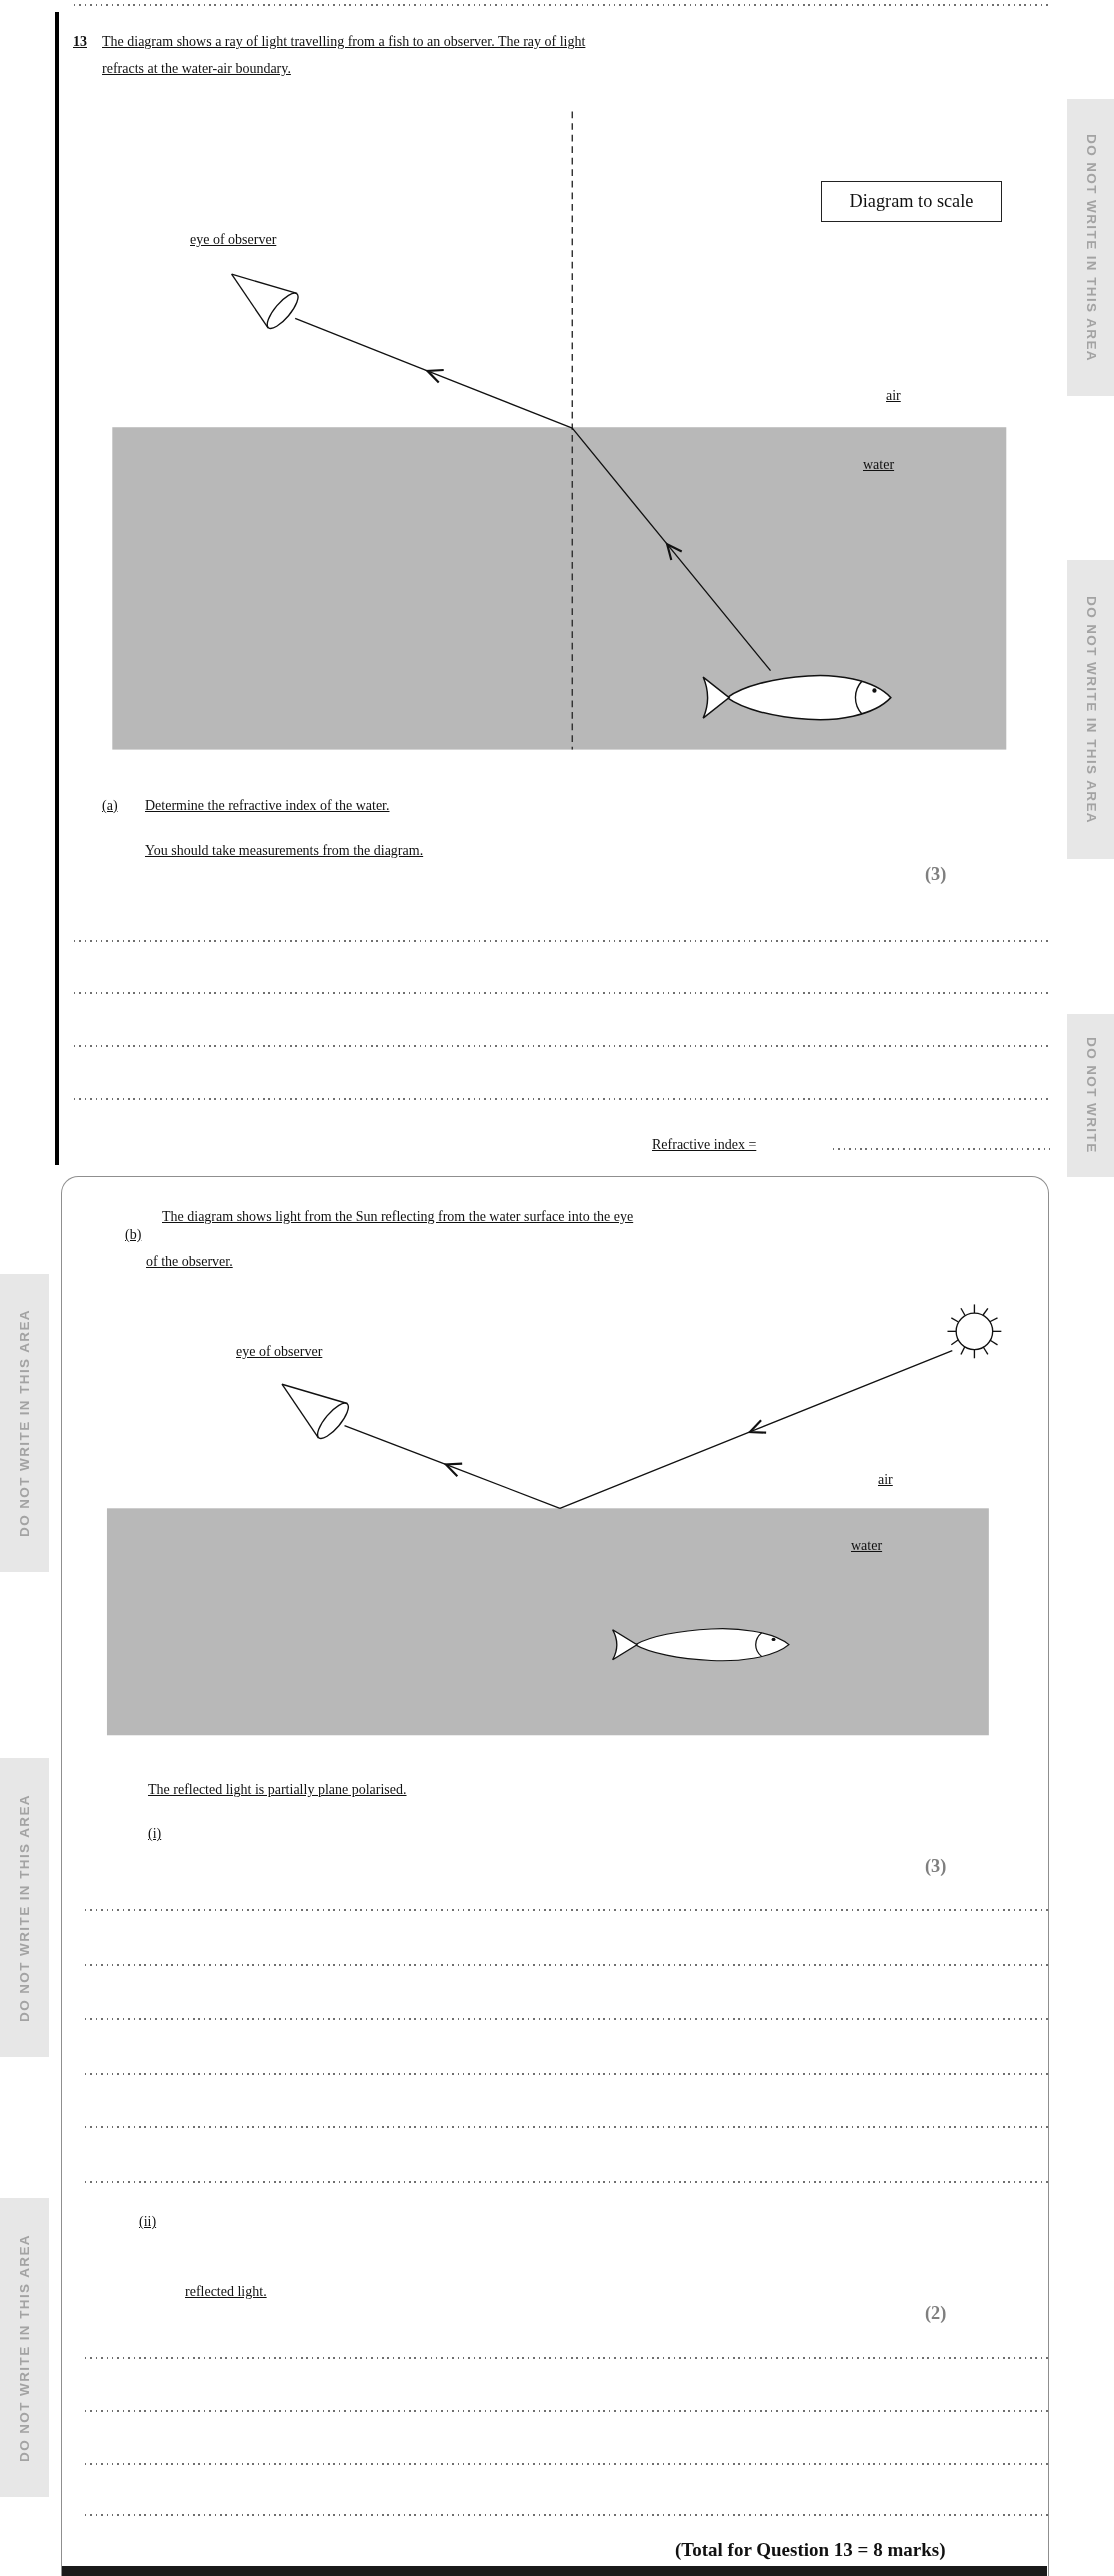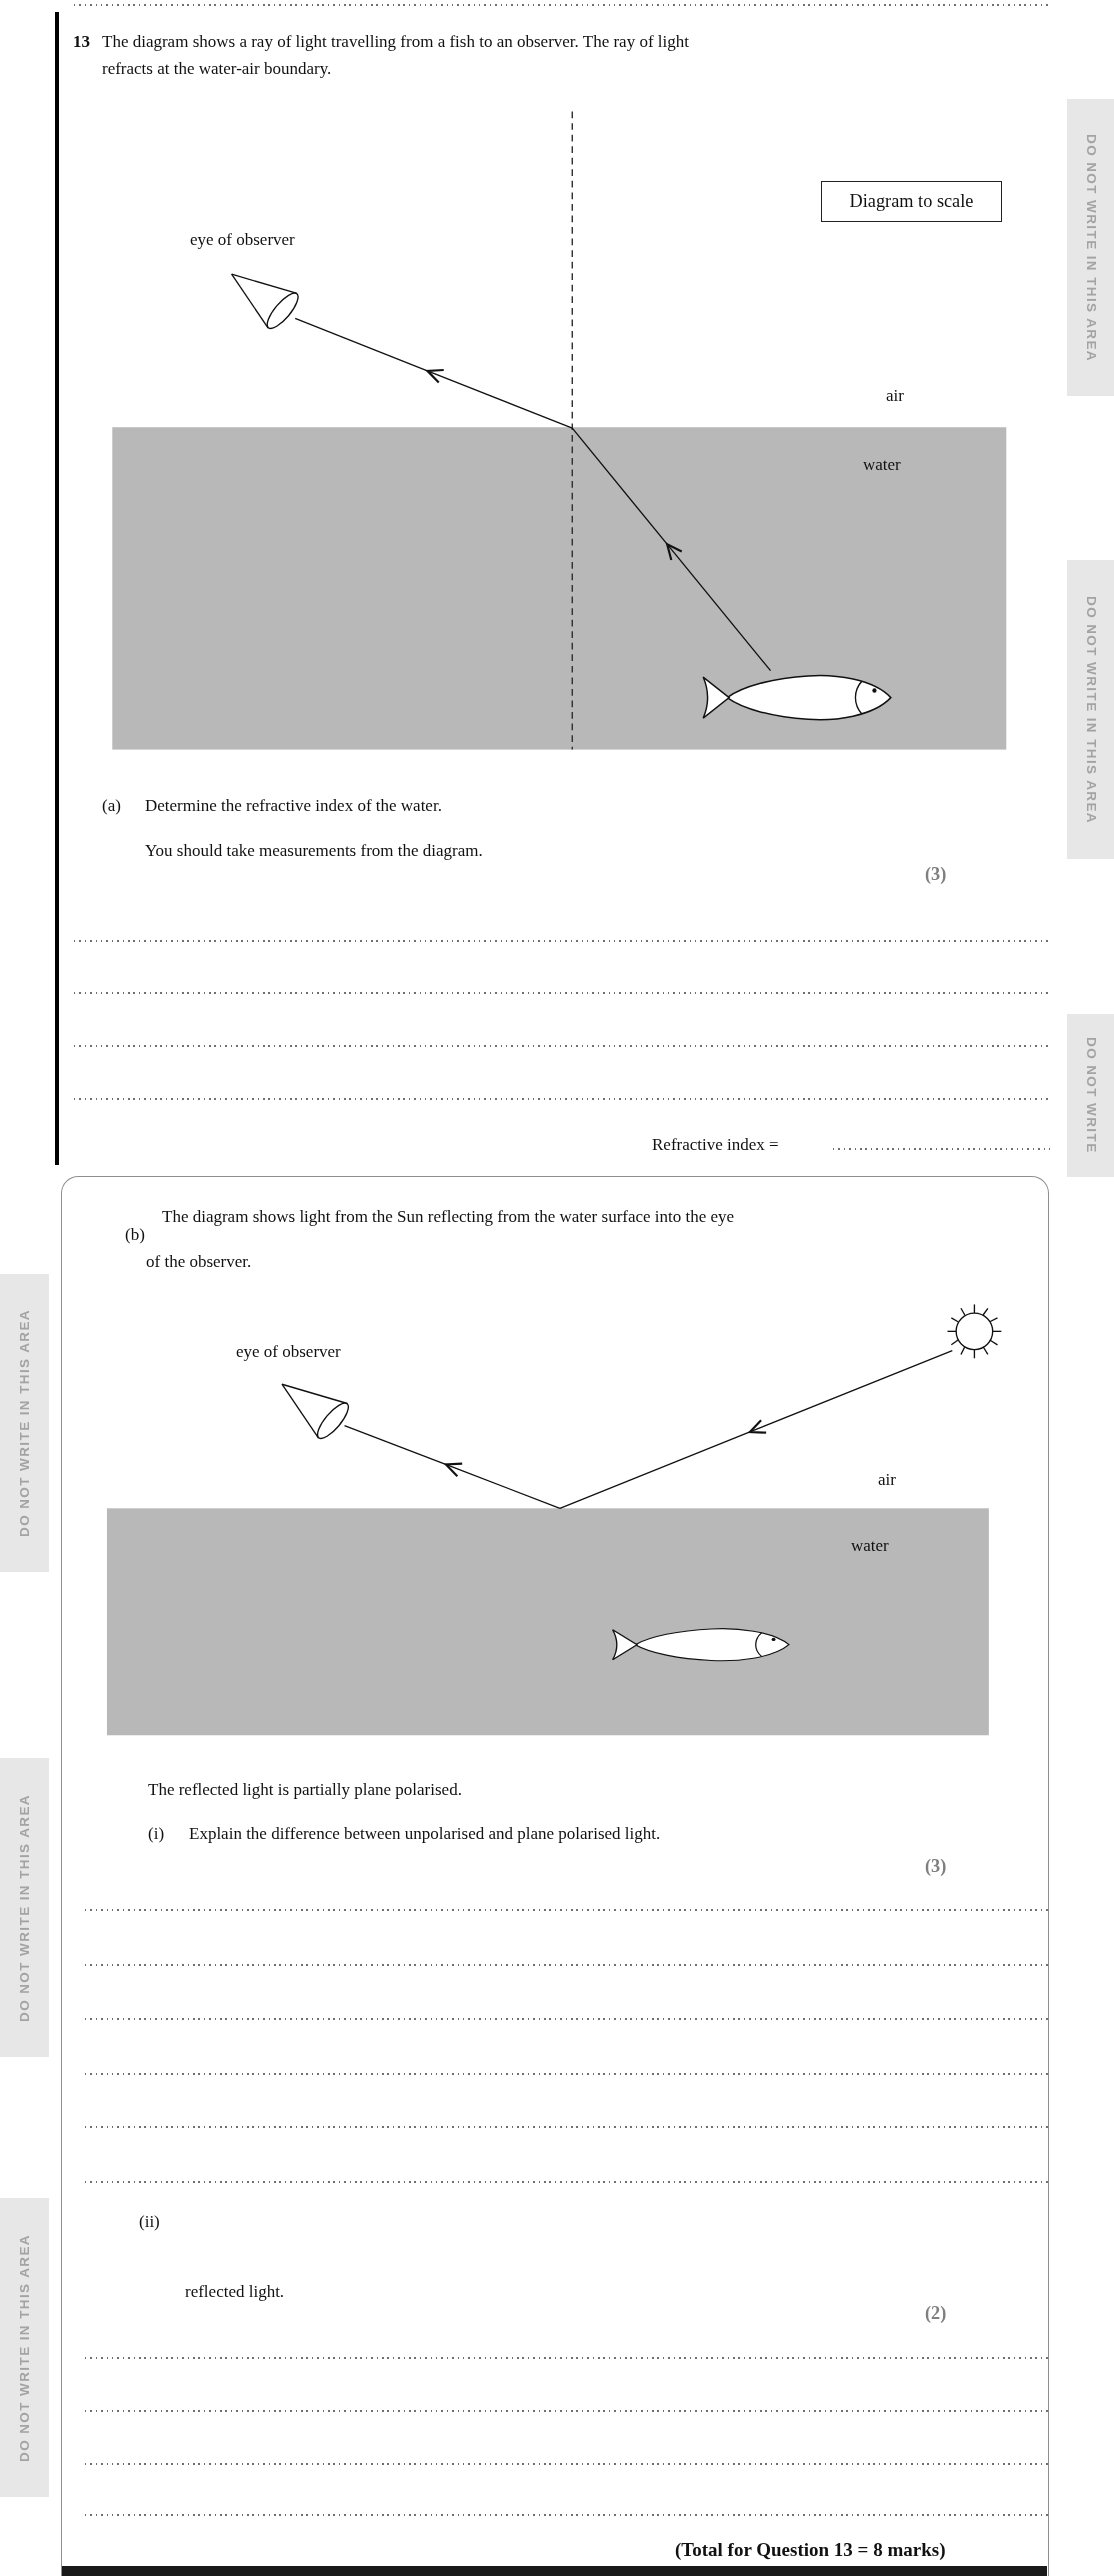--- a/index.html
+++ b/index.html
@@ -1,20 +1,20 @@
 <!DOCTYPE html>
 <html><head>
 <meta charset="utf-8">
 <style>
   html,body { margin:0; padding:0; background:#ffffff; }
   .page {
     position:relative; width:1115px; height:2576px; background:#ffffff;
     font-family:"Liberation Serif", serif; color:#111; overflow:hidden;
   }
-  .t { position:absolute; font-size:17px; line-height:25px; white-space:nowrap; }
+  .t { position:absolute; font-size:14px; line-height:25px; white-space:nowrap;text-decoration:underline; }
   .bold { font-weight:bold; }
   .marks { position:absolute; font-size:18.3px; font-weight:bold; color:#7f7f7f; white-space:nowrap; }
   .dotline {
     position:absolute; height:1.9px;
     background-image:repeating-linear-gradient(90deg,#6f6f6f 0 1.5px, transparent 1.5px 5.4px);
   }
   .qbar { position:absolute; left:55px; top:11.6px; width:3.9px; height:1153px; background:#000; }
   .page2box {
     position:absolute; left:61px; top:1176px; width:986px; height:1444px;
     border:1.9px solid #8f8f8f; border-bottom:none; border-radius:17.3px 17.3px 0 0;
@@ -161,21 +161,20 @@
       <circle cx="181" cy="21" r="2.2" fill="#111"></circle>
     </g>
   </svg>
 
   <div class="t" style="left:236px; top:1339px;">eye of observer</div>
   <div class="t" style="left:878px; top:1467px;">air</div>
   <div class="t" style="left:851px; top:1533px;">water</div>
 
   <div class="t" style="left:148px; top:1777px;">The reflected light is partially plane polarised.</div>
   <div class="t" style="left:148px; top:1821px;">(i)</div>
-  <div class="t" style="left:189px; top:1821px;">Explain the difference between unpolarised and plane polarised light.</div>
   <div class="marks" style="left:925px; top:1856px;">(3)</div>
 
   <div class="dotline" style="left:85px; top:1909px; width:966px;"></div>
   <div class="dotline" style="left:85px; top:1964px; width:966px;"></div>
   <div class="dotline" style="left:85px; top:2018px; width:966px;"></div>
   <div class="dotline" style="left:85px; top:2073px; width:966px;"></div>
   <div class="dotline" style="left:85px; top:2126px; width:966px;"></div>
   <div class="dotline" style="left:85px; top:2181px; width:966px;"></div>
 
   <div class="t" style="left:139px; top:2209px;">(ii)</div>

